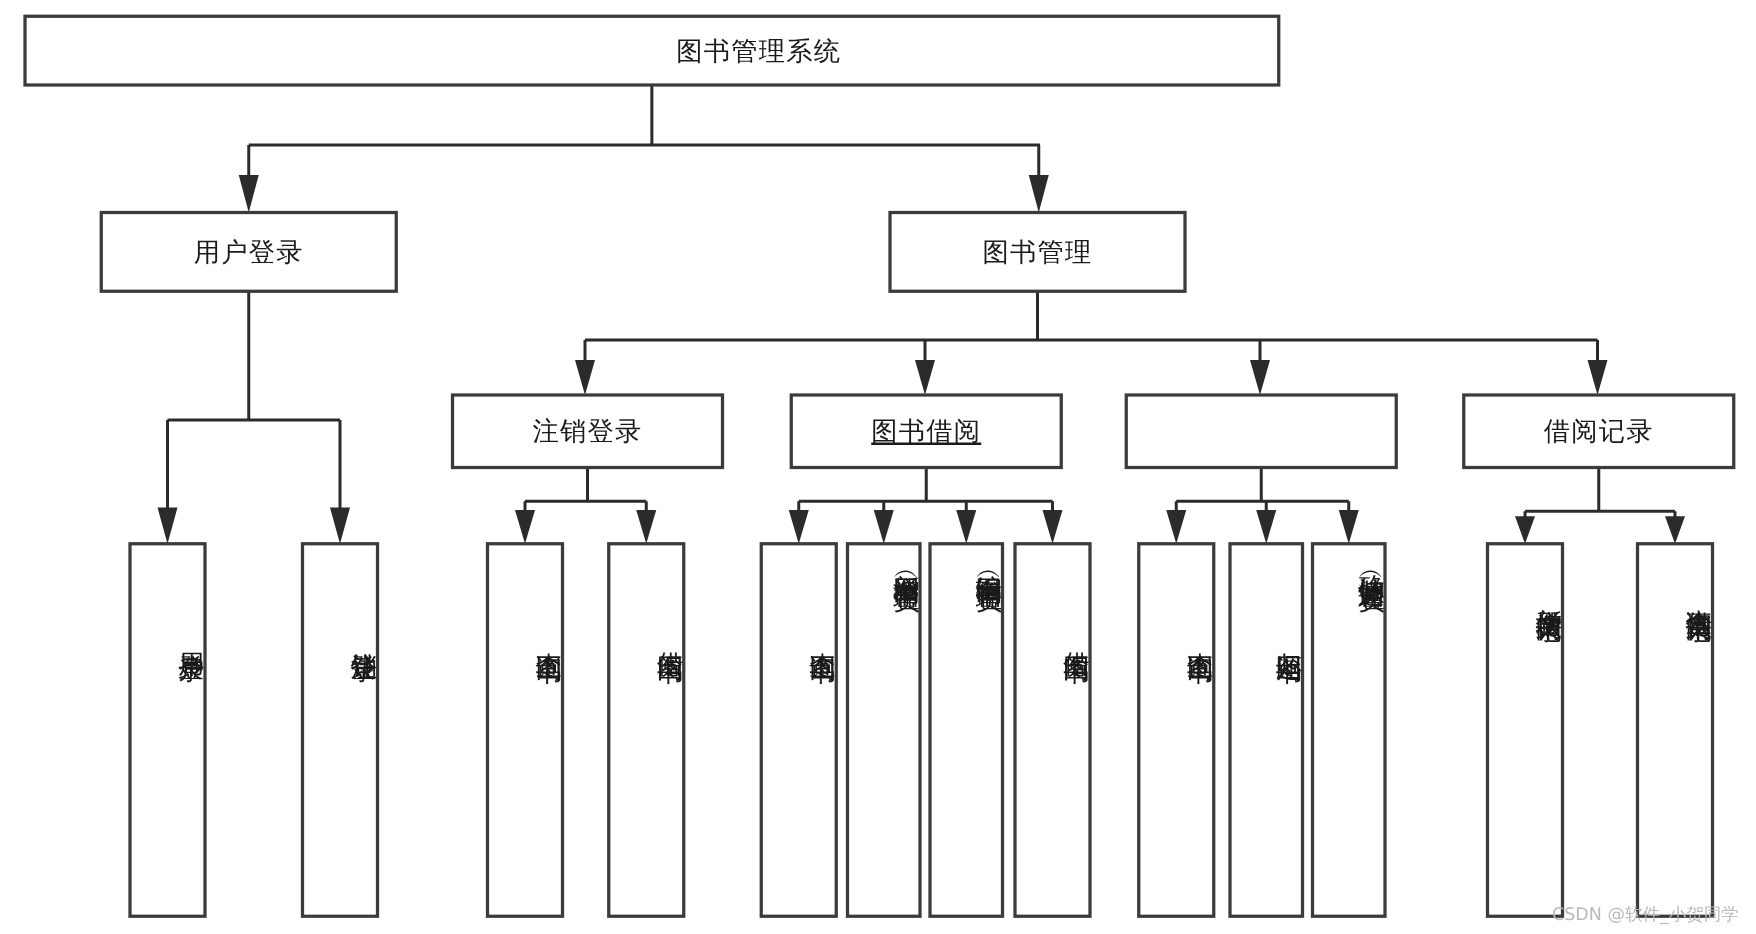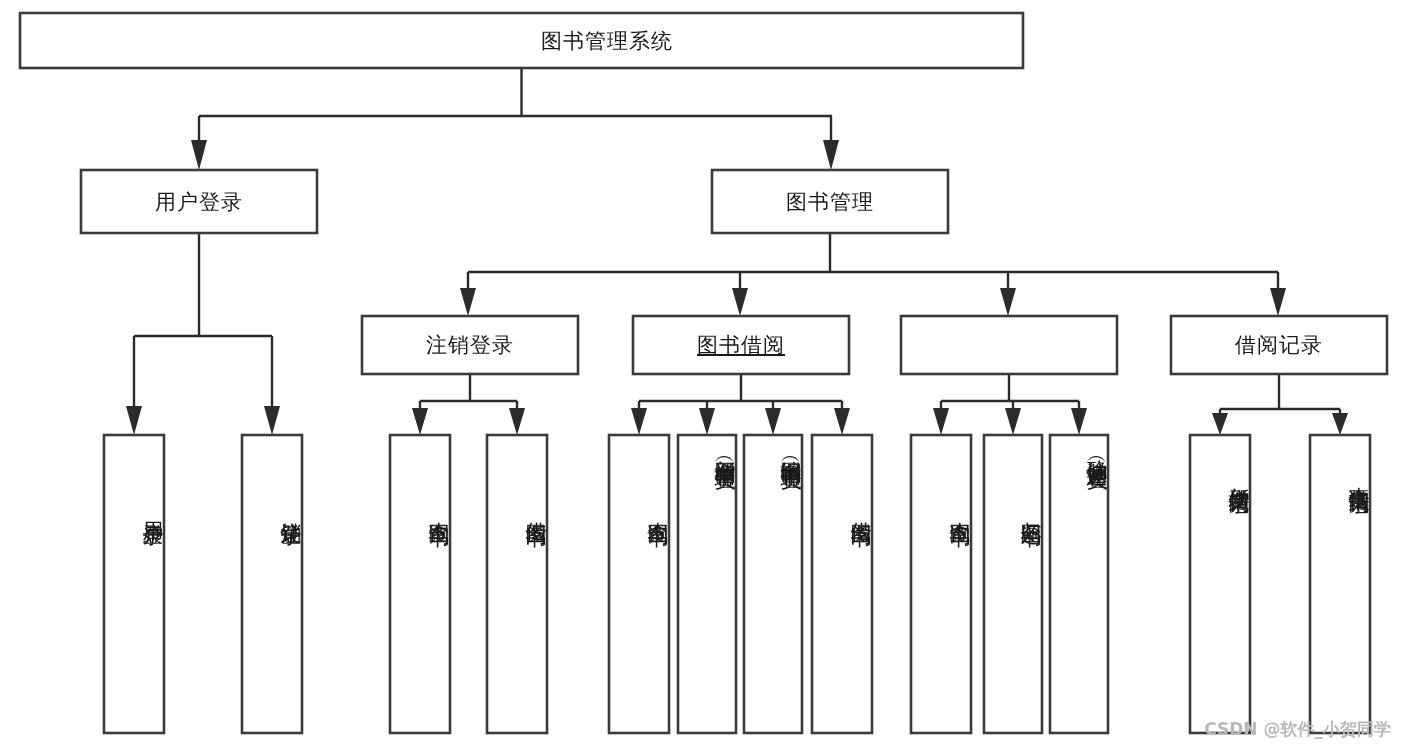--- a/index.html
+++ b/index.html
@@ -66,25 +66,24 @@
     pointer-events: none;
     display: flex;
     align-items: center;
     justify-content: center;
   }
   #watermark {
     position: absolute;
     right: 14px;
     bottom: 6px;
     font-family: "DejaVu Sans", "Liberation Sans", sans-serif;
-    font-size: 17px;
+    font-size: 14px;
     color: #b9b9b9;
     white-space: nowrap;
     pointer-events: none;
-    font-weight: bold;
   }
 </style>
 </head>
 <body>
 
 <div id="diagram-root">
 
   <svg class="diagram" viewBox="0 0 1405 747">
 
     <g>

